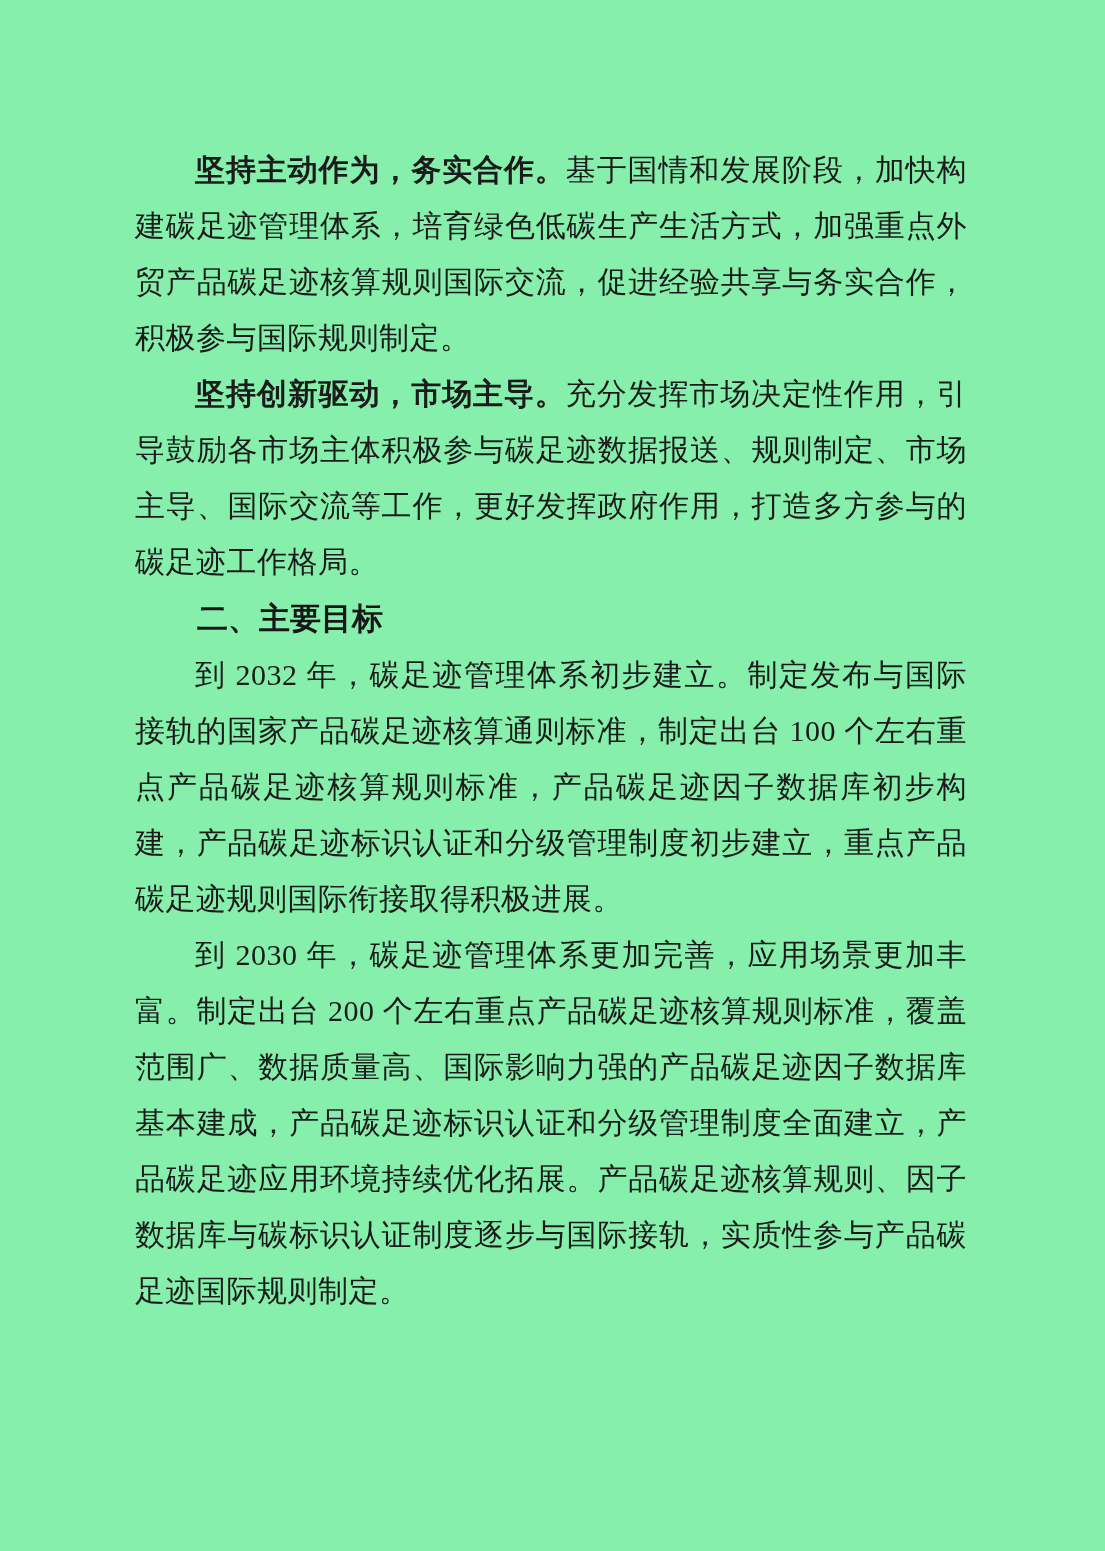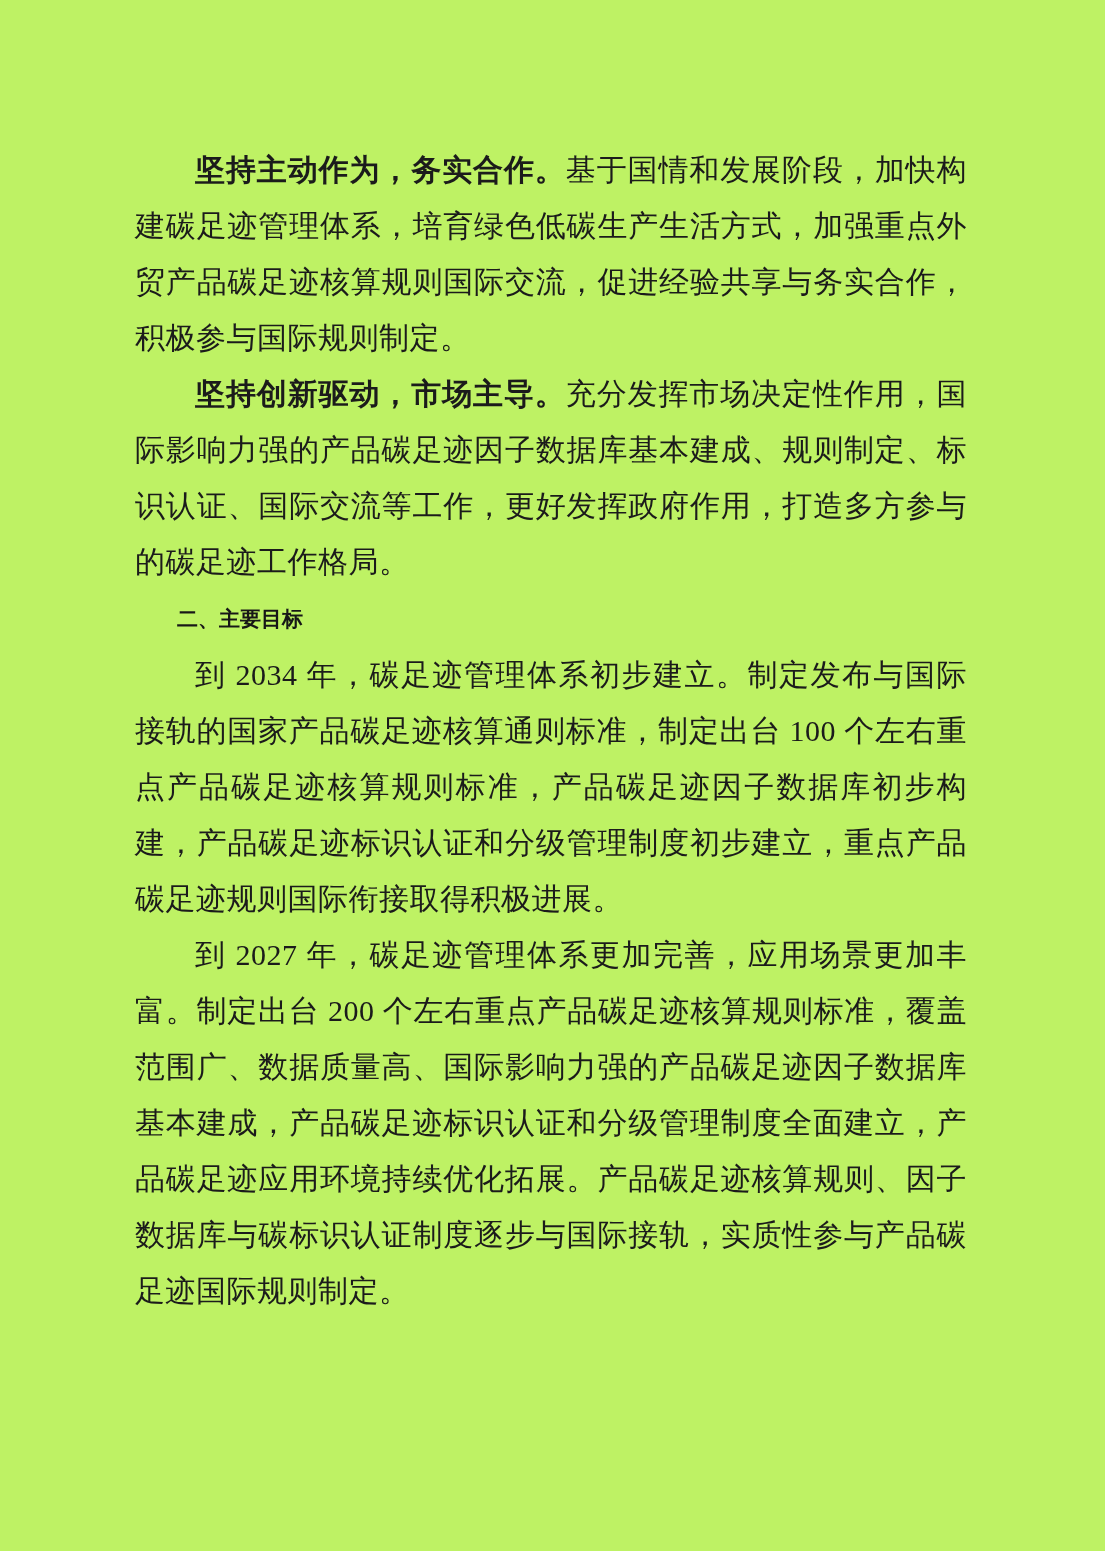--- a/index.html
+++ b/index.html
@@ -5,21 +5,21 @@
   html, body {
     margin: 0;
     padding: 0;
     background: #e9e9e9;
   }
   .sheet {
     position: relative;
     width: 1105px;
     height: 1551px;
     margin: 0 auto;
-    background: #bef264;
+    background: #86efac;
     overflow: hidden;
     font-family: "Liberation Serif", "DejaVu Serif", serif;
     color: #1b1b1b;
   }
   .content {
     position: absolute;
     left: 135px;
     top: 142px;
     width: 832px;
   }
@@ -29,39 +29,39 @@
     line-height: 56px;
     text-align: justify;
     text-indent: 2em;
     letter-spacing: 0.5px;
   }
   .lead {
     font-weight: 700;
   }
   .heading {
     margin: 0;
-    font-size: 21px;
+    font-size: 31px;
     line-height: 57px;
     text-indent: 2em;
     font-family: "Liberation Sans", "DejaVu Sans", sans-serif;
     font-weight: 700;
     color: #171717;
   }
 </style>
 </head>
 <body>
 
 <div class="sheet">
   <div class="content">
 
     <p class="para"><span class="lead">坚持主动作为，务实合作。</span><span>基于国情和发展阶段，加快构建碳足迹管理体系，培育绿色低碳生产生活方式，加强重点外贸产品碳足迹核算规则国际交流，促进经验共享与务实合作，积极参与国际规则制定。</span></p>
 
-    <p class="para"><span class="lead">坚持创新驱动，市场主导。</span><span>充分发挥市场决定性作用，国际影响力强的产品碳足迹因子数据库基本建成、规则制定、标识认证、国际交流等工作，更好发挥政府作用，打造多方参与的碳足迹工作格局。</span></p>
+    <p class="para"><span class="lead">坚持创新驱动，市场主导。</span><span>充分发挥市场决定性作用，引导鼓励各市场主体积极参与碳足迹数据报送、规则制定、市场主导、国际交流等工作，更好发挥政府作用，打造多方参与的碳足迹工作格局。</span></p>
 
 
     <h2 class="heading">二、主要目标</h2>
 
-    <p class="para">到 2034 年，碳足迹管理体系初步建立。制定发布与国际接轨的国家产品碳足迹核算通则标准，制定出台 100 个左右重点产品碳足迹核算规则标准，产品碳足迹因子数据库初步构建，产品碳足迹标识认证和分级管理制度初步建立，重点产品碳足迹规则国际衔接取得积极进展。</p>
+    <p class="para">到 2032 年，碳足迹管理体系初步建立。制定发布与国际接轨的国家产品碳足迹核算通则标准，制定出台 100 个左右重点产品碳足迹核算规则标准，产品碳足迹因子数据库初步构建，产品碳足迹标识认证和分级管理制度初步建立，重点产品碳足迹规则国际衔接取得积极进展。</p>
 
-    <p class="para">到 2027 年，碳足迹管理体系更加完善，应用场景更加丰富。制定出台 200 个左右重点产品碳足迹核算规则标准，覆盖范围广、数据质量高、国际影响力强的产品碳足迹因子数据库基本建成，产品碳足迹标识认证和分级管理制度全面建立，产品碳足迹应用环境持续优化拓展。产品碳足迹核算规则、因子数据库与碳标识认证制度逐步与国际接轨，实质性参与产品碳足迹国际规则制定。</p>
+    <p class="para">到 2030 年，碳足迹管理体系更加完善，应用场景更加丰富。制定出台 200 个左右重点产品碳足迹核算规则标准，覆盖范围广、数据质量高、国际影响力强的产品碳足迹因子数据库基本建成，产品碳足迹标识认证和分级管理制度全面建立，产品碳足迹应用环境持续优化拓展。产品碳足迹核算规则、因子数据库与碳标识认证制度逐步与国际接轨，实质性参与产品碳足迹国际规则制定。</p>
 
   </div>
 </div>
 
 </body></html>

